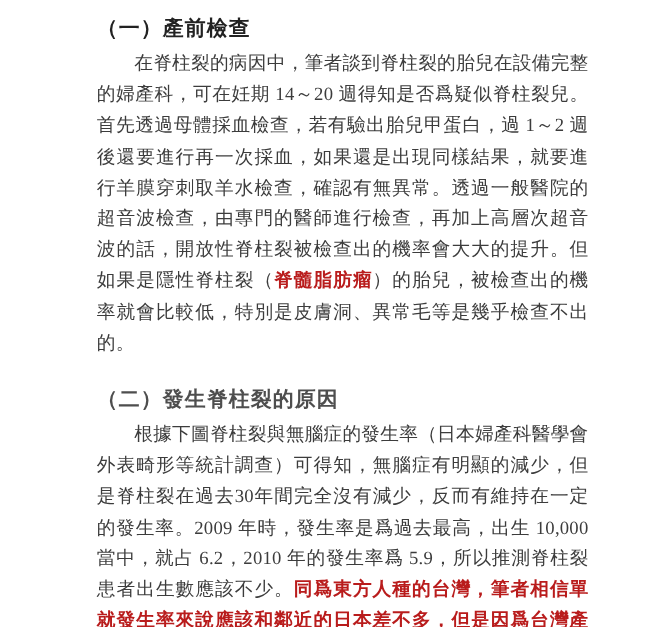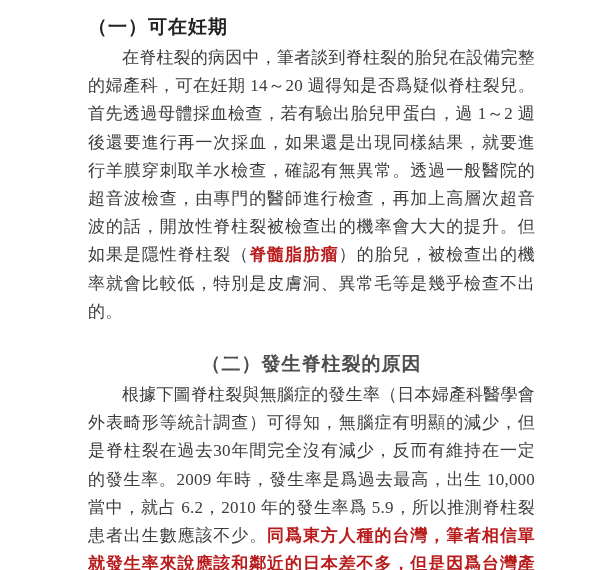--- a/index.html
+++ b/index.html
@@ -24,21 +24,20 @@
   .section-heading {
     font-size: 19px;
     line-height: 30px;
     font-weight: 700;
     letter-spacing: 1px;
     color: #222222;
     margin: 0;
   }
   .section-heading.lighter {
     color: #4e4e4e;
-    text-align: center;
   }
   .body-para {
     font-size: 17px;
     line-height: 28.2px;
     color: #3c3c3c;
     text-align: justify;
     text-justify: inter-ideograph;
     text-indent: 2em;
     letter-spacing: 0.2px;
     margin: 2px 0 0 0;
@@ -51,21 +50,21 @@
     margin-top: 23px;
   }
 </style>
 </head>
 <body>
 
 <div class="page">
   <div class="content">
 
     <div class="section">
-      <h2 class="section-heading">（一）可在妊期</h2>
+      <h2 class="section-heading">（一）產前檢查</h2>
       <p class="body-para"><span>在脊柱裂的病因中，筆者談到脊柱裂的胎兒在設備完整的婦產科，可在妊期 14～20 週得知是否爲疑似脊柱裂兒。首先透過母體採血檢查，若有驗出胎兒甲蛋白，過 1～2 週後還要進行再一次採血，如果還是出現同樣結果，就要進行羊膜穿刺取羊水檢查，確認有無異常。透過一般醫院的超音波檢查，由專門的醫師進行檢查，再加上高層次超音波的話，開放性脊柱裂被檢查出的機率會大大的提升。但如果是隱性脊柱裂（</span><span class="emphasis">脊髓脂肪瘤</span><span>）的胎兒，被檢查出的機率就會比較低，特別是皮膚洞、異常毛等是幾乎檢查不出的。</span></p>
     </div>
 
     <div class="section section-2">
       <h2 class="section-heading lighter">（二）發生脊柱裂的原因</h2>
       <p class="body-para"><span>根據下圖脊柱裂與無腦症的發生率（日本婦產科醫學會外表畸形等統計調查）可得知，無腦症有明顯的減少，但是脊柱裂在過去30年間完全沒有減少，反而有維持在一定的發生率。2009 年時，發生率是爲過去最高，出生 10,000 當中，就占 6.2，2010 年的發生率爲 5.9，所以推測脊柱裂患者出生數應該不少。</span><span class="emphasis">同爲東方人種的台灣，筆者相信單就發生率來說應該和鄰近的日本差不多，但是因爲台灣產前被檢查出來的話，婦產科醫師通常會建議進行人工流產，所以台灣實際的發生率會更低。</span><span></span></p>
     </div>
 
   </div>
 </div>

